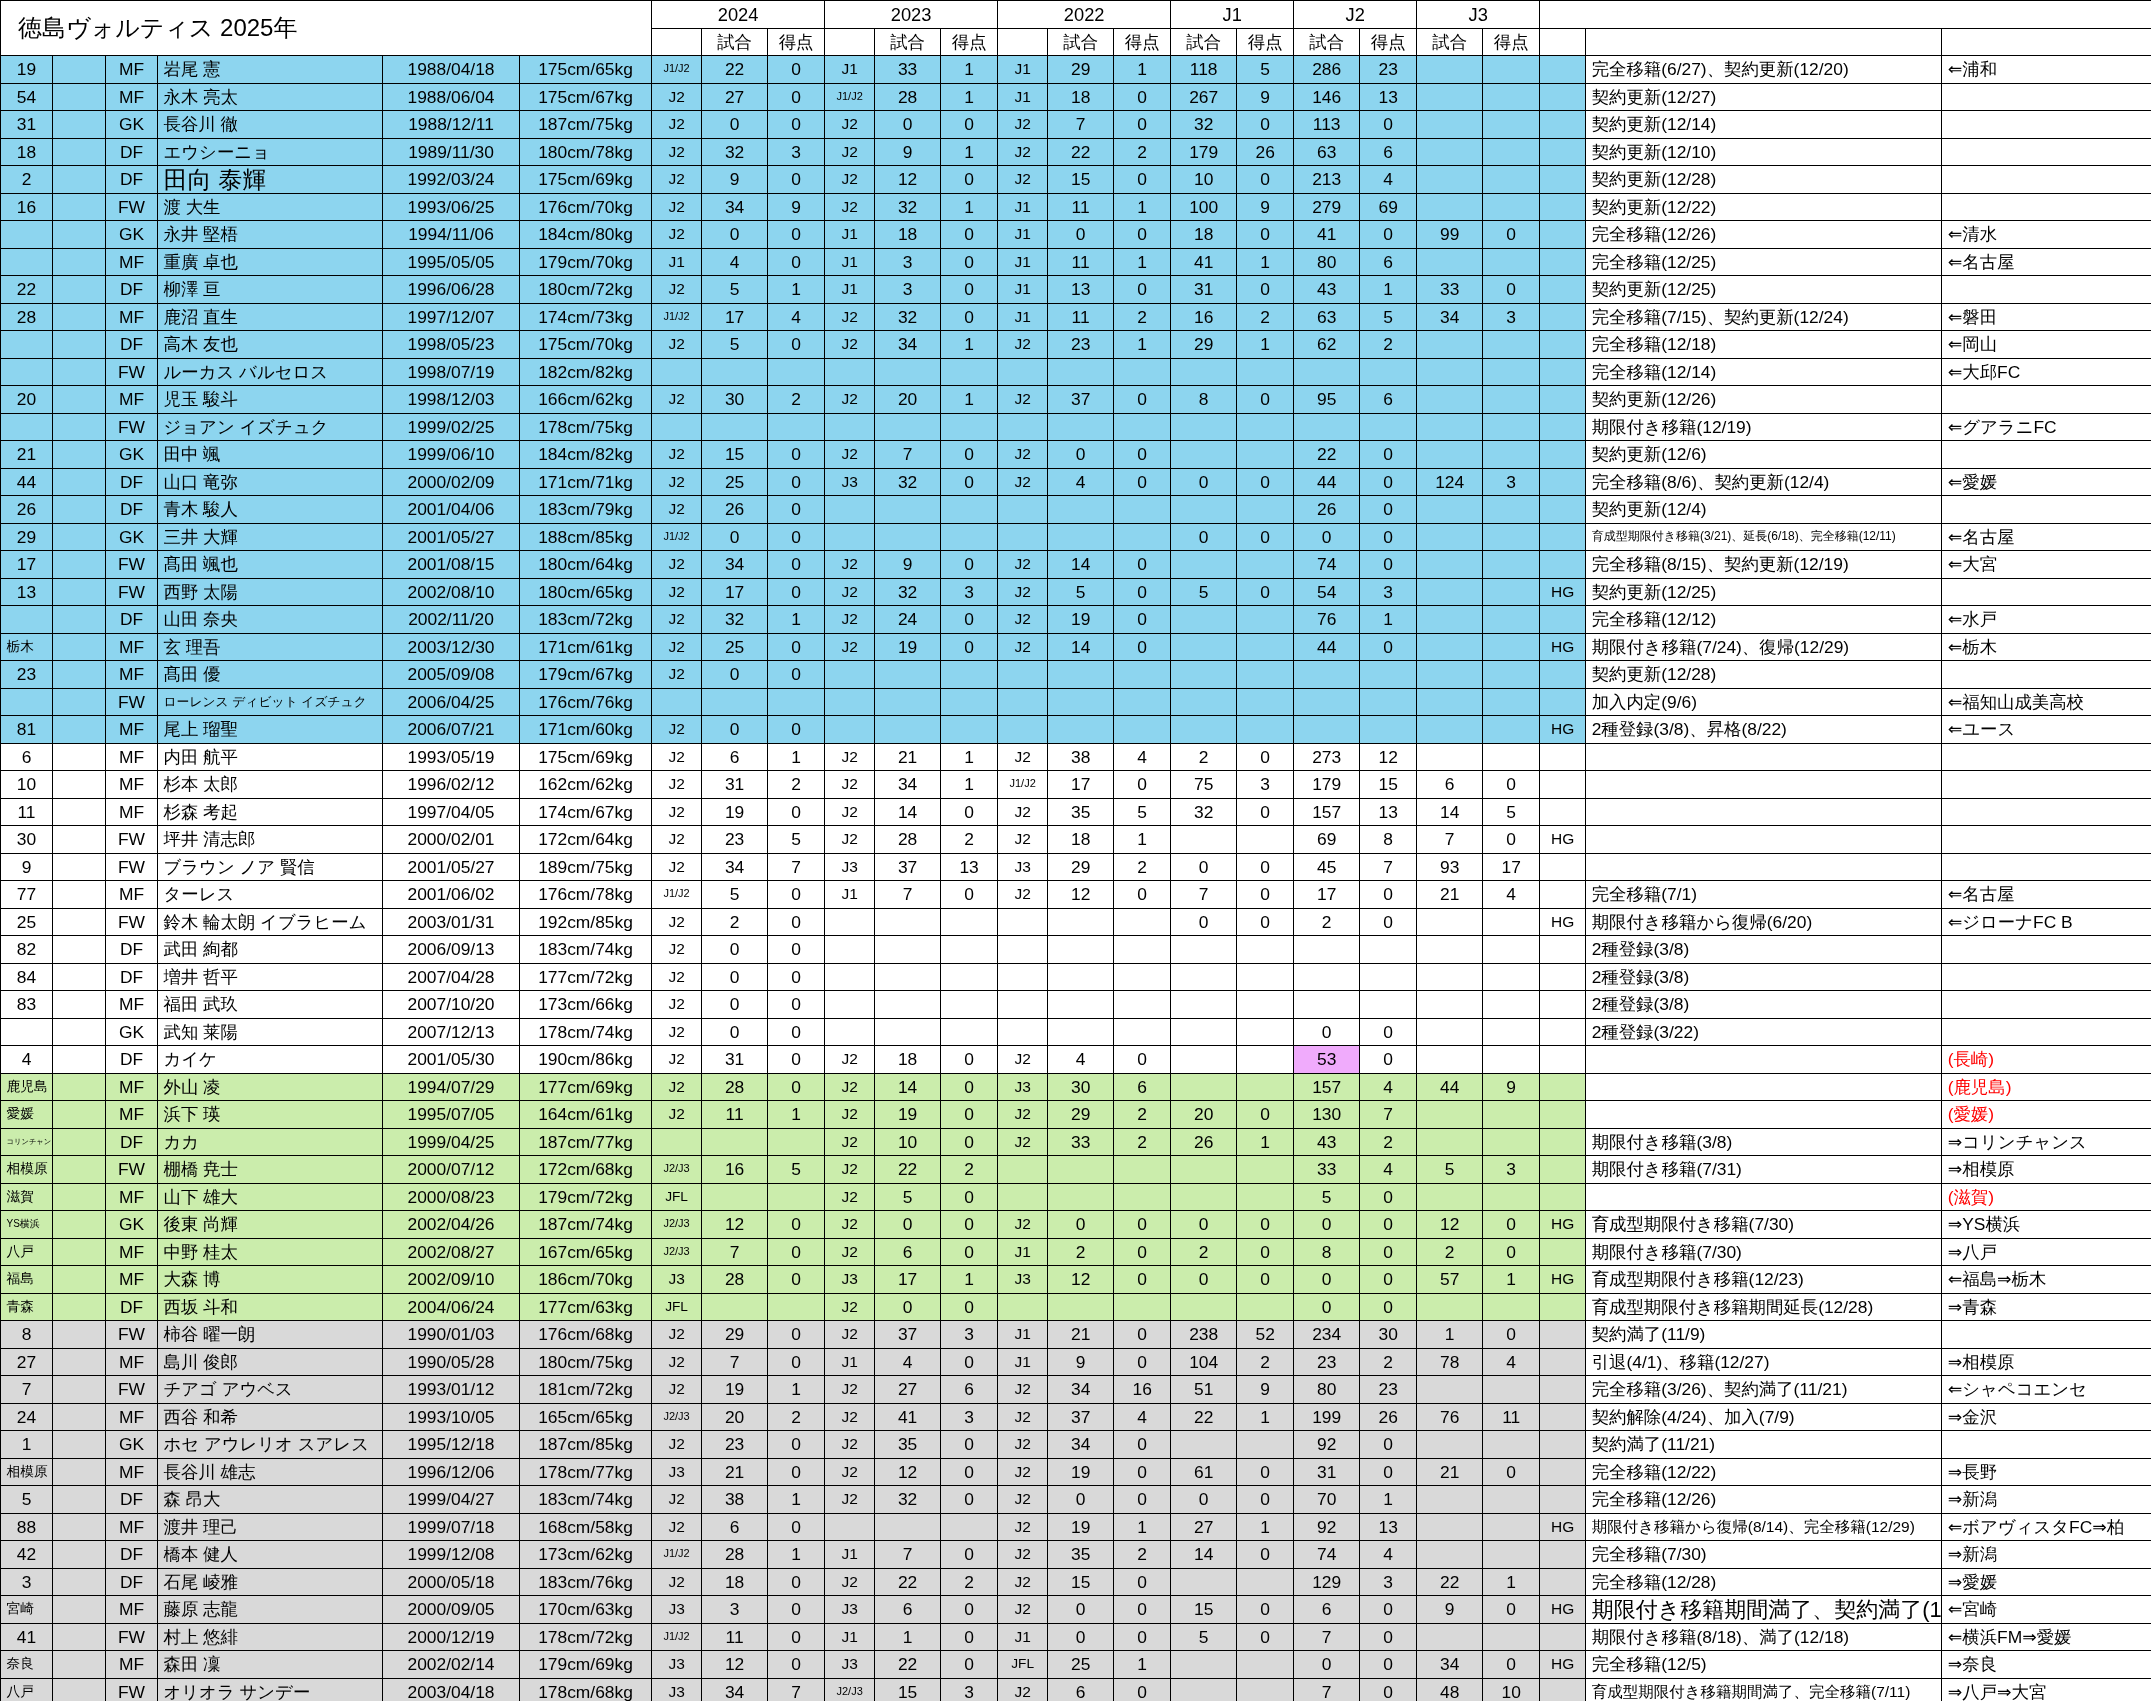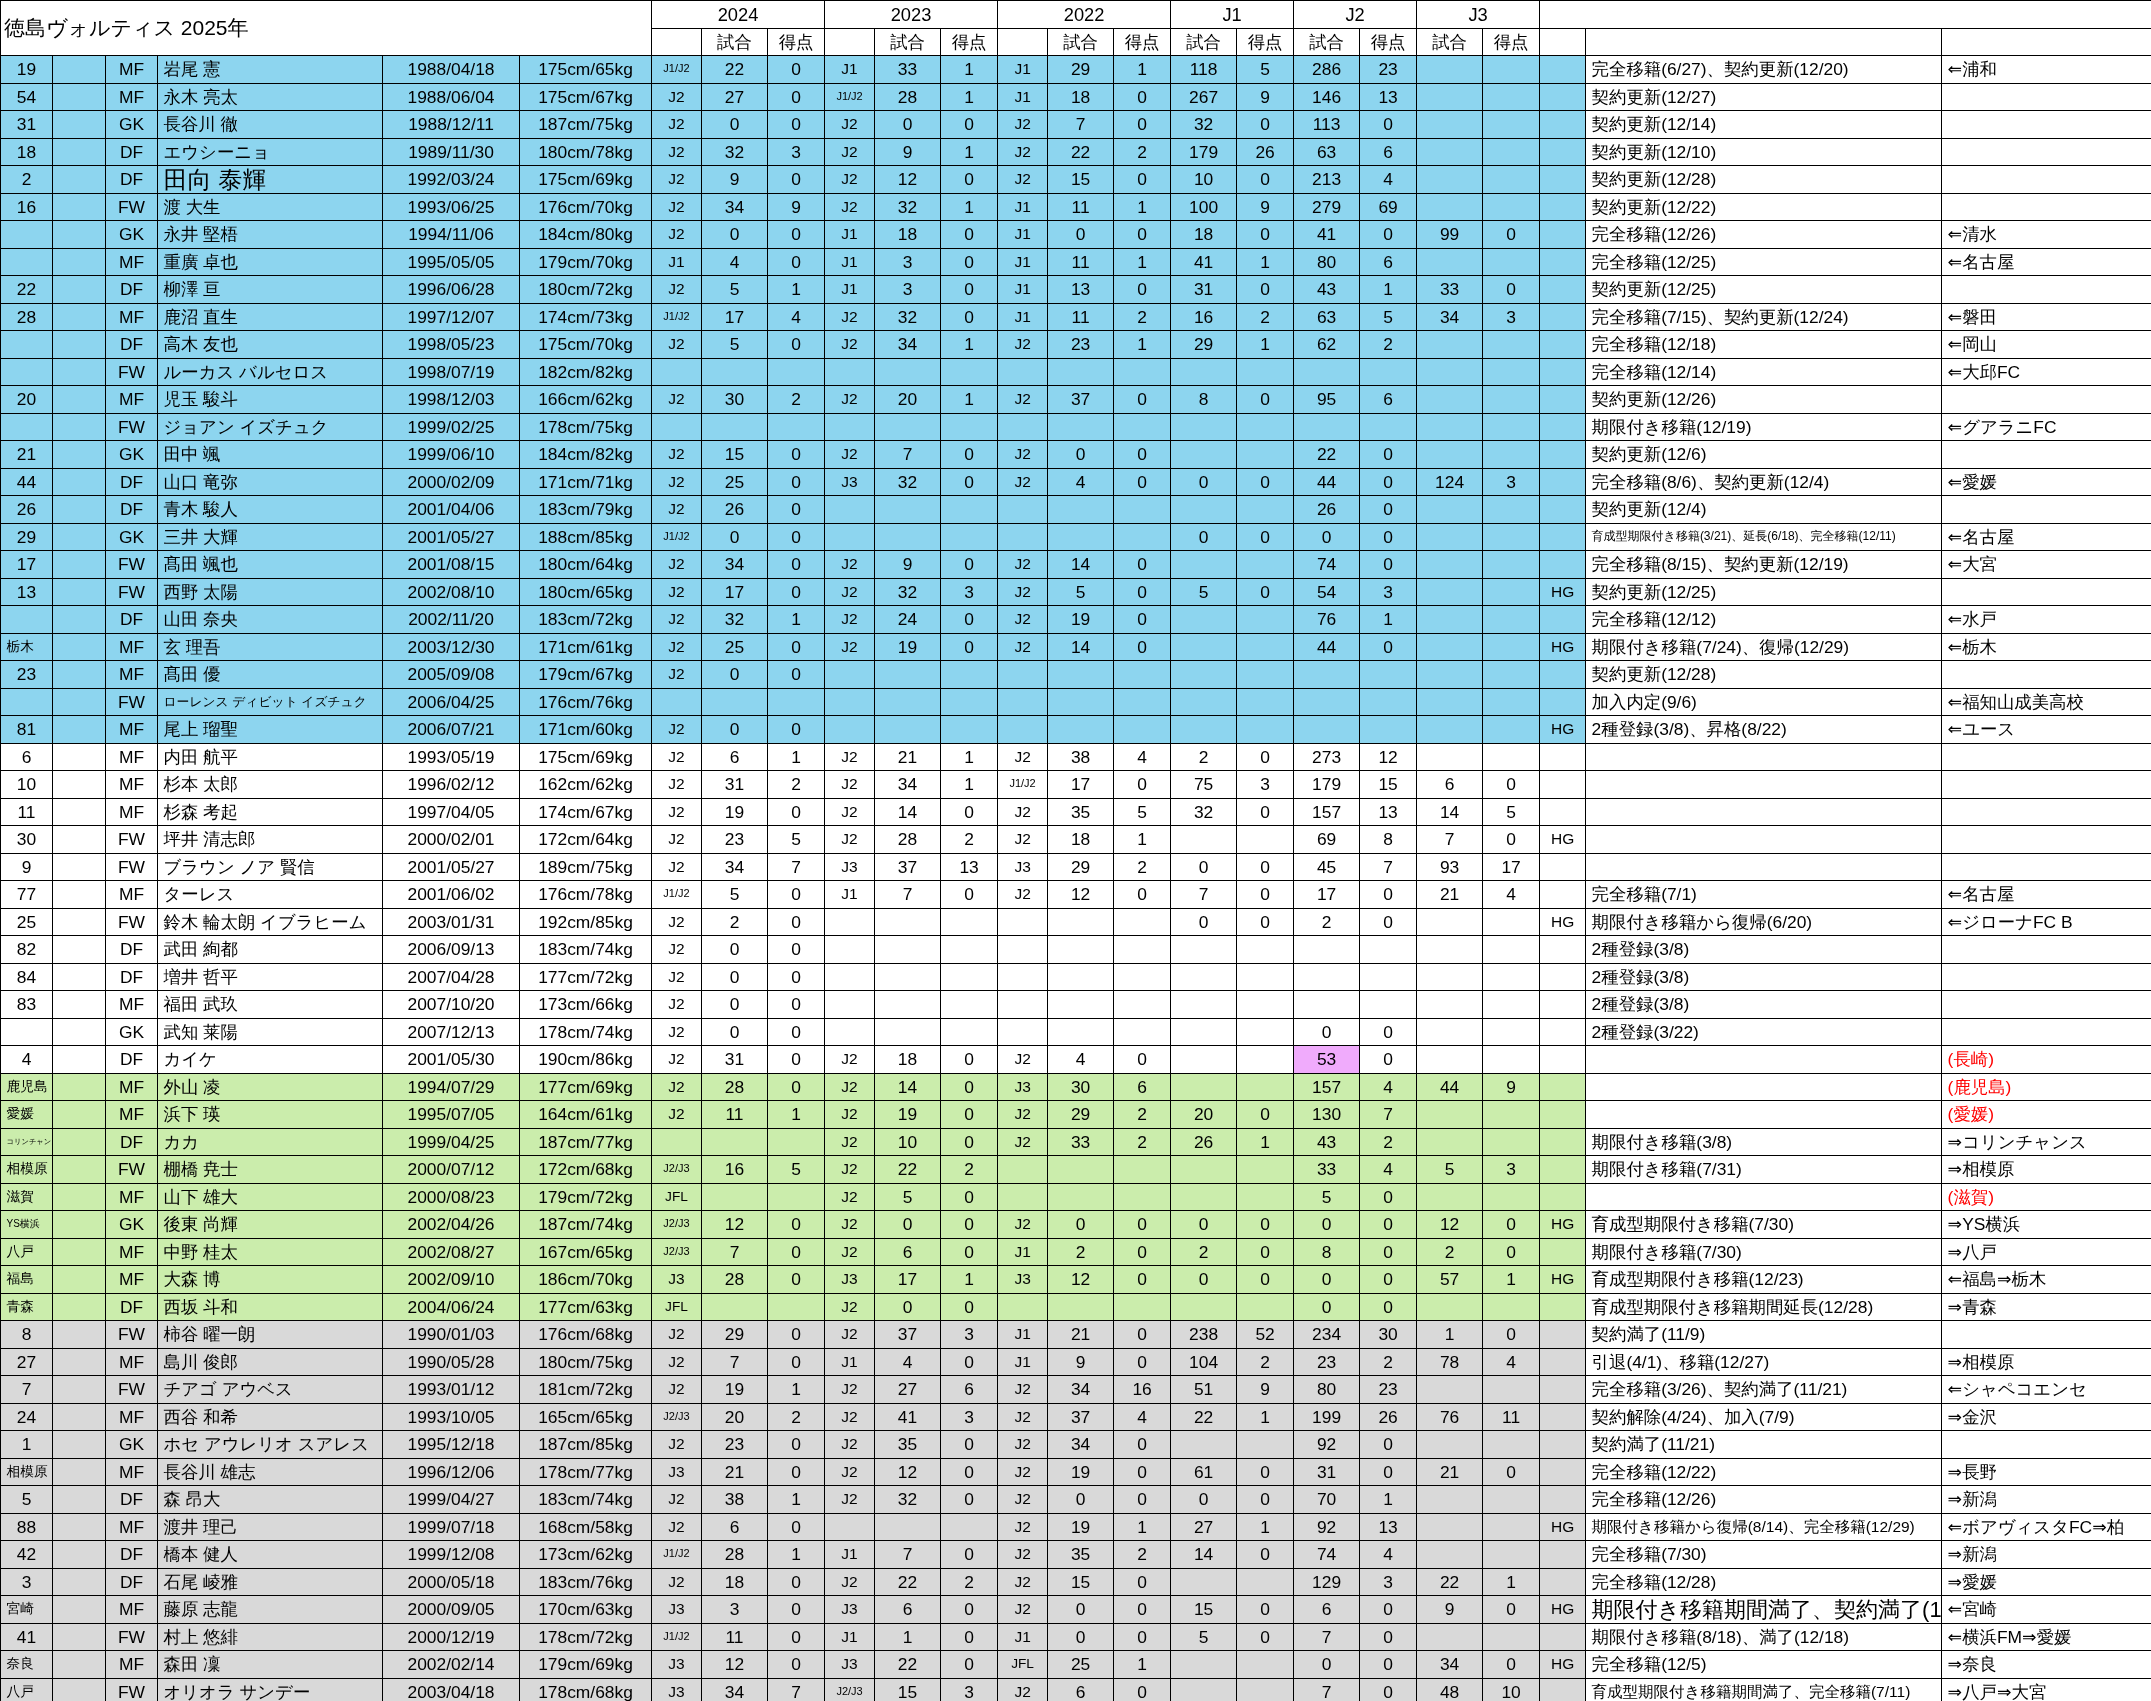--- a/index.html
+++ b/index.html
@@ -7,21 +7,21 @@
     width:2152px;height:1701px;overflow:hidden;background:#fff;
     font-family:"Liberation Sans","DejaVu Sans",sans-serif;color:#000;
   }
   table.roster{border-collapse:collapse;table-layout:fixed;width:2152px;}
   .roster th,.roster td{
     border:0.9px solid #000;height:26.5px;padding:0 1.8px;overflow:hidden;
     white-space:nowrap;font-size:17.4px;font-weight:normal;text-align:center;
     vertical-align:middle;line-height:1.05;
   }
   .roster{border:1.8px solid #000;}
-  th.title-cell{text-align:left;font-size:21px;padding-left:3px;background:#fff;}
+  th.title-cell{text-align:left;font-size:24px;padding-left:17px;background:#fff;}
   th.year-group{font-size:18.3px;}
   .t-left{text-align:left !important;padding-left:5.5px !important;}
 </style>
 </head>
 <body>
 
 <div class="sheet">
   <table class="roster">
     <colgroup>
       <col style="width:52px">

